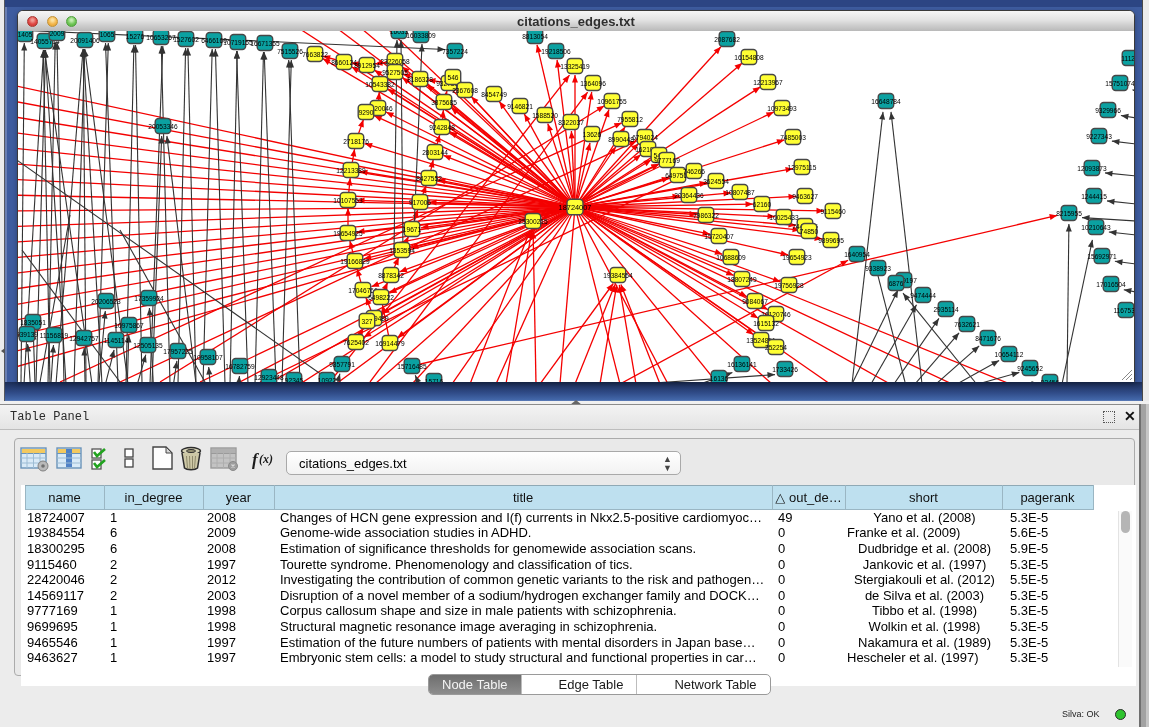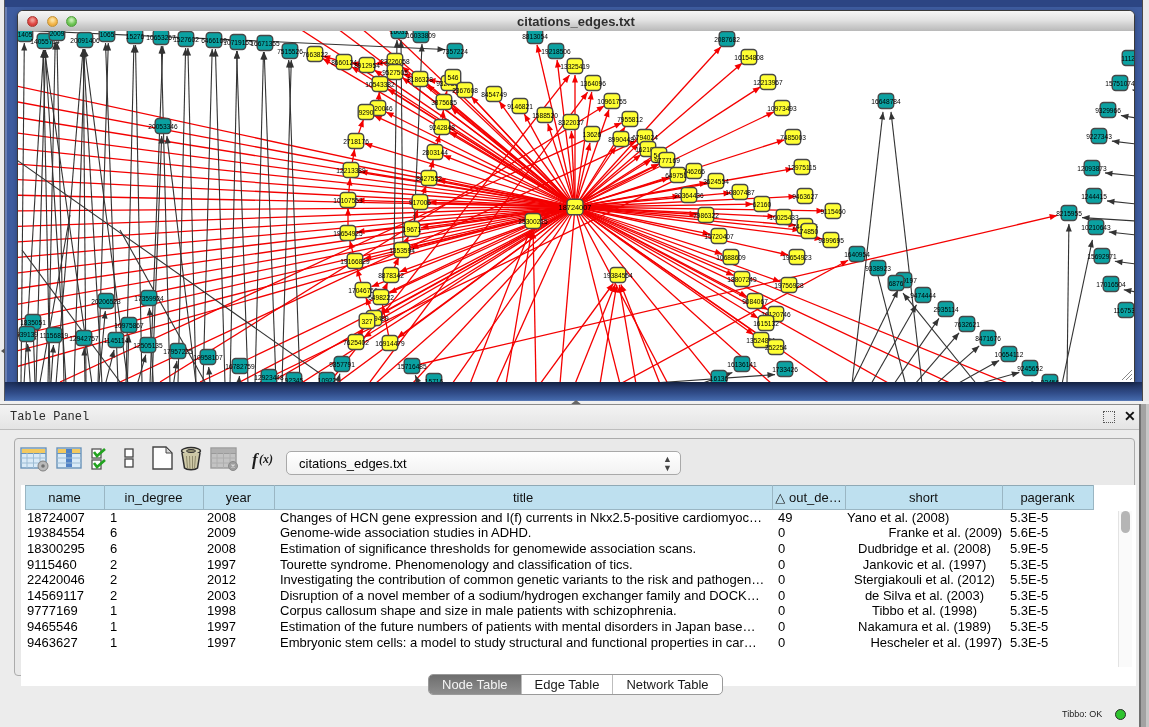--- a/index.html
+++ b/index.html
@@ -42,21 +42,21 @@
 #combo .txt { position:absolute; left:12px; top:4px; font-size:13px; color:#000; }
 #combo .step { position:absolute; right:8px; top:3px; font-size:9px; color:#444; line-height:9px; text-align:center; }
 #tablebox { position:absolute; left:6px; top:46px; width:1115px; height:201px; background:#fff; }
 table.grid { border-collapse:collapse; table-layout:fixed; width:1072px; font-size:13px; }
 table.grid th { height:24px; background:#bee0ef; border:1px solid #9ab6c3; border-top:1px solid #8fa9b5;
   font-weight:normal; font-size:13px; color:#111; text-align:center; padding:0; }
 table.grid td { height:15.6px; padding:0 0 0 2px; border:none; color:#000; white-space:nowrap; overflow:hidden; }
 #scrollbar { position:absolute; left:1097px; top:26px; width:14px; height:156px; background:#fafafa; border-left:1px solid #e3e3e3; }
 #thumb { position:absolute; left:2px; top:0px; width:9px; height:22px; background:#b5b5b5; border-radius:5px; }
 #tabs { position:absolute; left:428px; top:674px; height:21px; display:flex;
-  border:1px solid #9a9a9a; border-radius:5px; overflow:hidden; background:#fff; }
+  border:1px solid #9a9a9a; border-radius:5px; overflow:hidden; background:#fff;gap:24px; }
 #tabs .seg { font-size:13px; padding:2px 13px 0 13px; color:#1a1a1a; border-right:1px solid #bdbdbd; }
 #tabs .sel { background:linear-gradient(#6e6e6e,#8d8d8d); color:#f4f4f4; }
 #memory { position:absolute; left:1062px; top:709px; font-size:9px; color:#222; }
 #memdot { position:absolute; left:1115px; top:709px; width:11px; height:11px; border-radius:50%;
   background:#2fc42f; border:1.5px solid #2c2c2c; }
 .icon { position:absolute; top:7px; left:0px; }
 #rightstrip { position:absolute; left:1139px; top:404px; width:10px; height:323px;
   background:linear-gradient(90deg,#6f6f6f 0,#6f6f6f 2px,#a2a2a2 2px,#a2a2a2 7px,#c6c6c6 7px,#c6c6c6 10px); }
 </style>
 </head>
@@ -898,31 +898,31 @@
                 <th>short</th>
                 <th>pagerank</th>
           </tr>
           <tr>
                 <td></td>
                 <td>18724007</td>
                 <td style="padding-left:6px">1</td>
                 <td style="padding-left:4px">2008</td>
                 <td style="padding-left:6px">Changes of HCN gene expression and I(f) currents in Nkx2.5-positive cardiomyoc…</td>
                 <td style="padding-left:6px">49</td>
-                <td style="text-align:left">Yano et al. (2008)</td>
+                <td style="text-align:center">Yano et al. (2008)</td>
                 <td style="padding-left:8px">5.3E-5</td>
               </tr>
 <tr>
                 <td></td>
                 <td>19384554</td>
                 <td style="padding-left:6px">6</td>
                 <td style="padding-left:4px">2009</td>
                 <td style="padding-left:6px">Genome-wide association studies in ADHD.</td>
                 <td style="padding-left:6px">0</td>
-                <td style="text-align:right">Franke et al. (2009)</td>
+                <td style="text-align:left">Franke et al. (2009)</td>
                 <td style="padding-left:8px">5.6E-5</td>
               </tr>
 <tr>
                 <td></td>
                 <td>18300295</td>
                 <td style="padding-left:6px">6</td>
                 <td style="padding-left:4px">2008</td>
                 <td style="padding-left:6px">Estimation of significance thresholds for genomewide association scans.</td>
                 <td style="padding-left:6px">0</td>
                 <td style="text-align:center">Dudbridge et al. (2008)</td>
@@ -963,47 +963,57 @@
                 <td>9777169</td>
                 <td style="padding-left:6px">1</td>
                 <td style="padding-left:4px">1998</td>
                 <td style="padding-left:6px">Corpus callosum shape and size in male patients with schizophrenia.</td>
                 <td style="padding-left:6px">0</td>
                 <td style="text-align:center">Tibbo et al. (1998)</td>
                 <td style="padding-left:8px">5.3E-5</td>
               </tr>
 <tr>
                 <td></td>
+                <td>9699695</td>
+                <td style="padding-left:6px">1</td>
+                <td style="padding-left:4px">1998</td>
+                <td style="padding-left:6px">Structural magnetic resonance image averaging in schizophrenia.</td>
+                <td style="padding-left:6px">0</td>
+                <td style="text-align:center">Wolkin et al. (1998)</td>
+                <td style="padding-left:8px">5.3E-5</td>
+              </tr>
+<tr>
+                <td></td>
                 <td>9465546</td>
                 <td style="padding-left:6px">1</td>
                 <td style="padding-left:4px">1997</td>
                 <td style="padding-left:6px">Estimation of the future numbers of patients with mental disorders in Japan base…</td>
                 <td style="padding-left:6px">0</td>
                 <td style="text-align:center">Nakamura et al. (1989)</td>
                 <td style="padding-left:8px">5.3E-5</td>
               </tr>
 <tr>
                 <td></td>
                 <td>9463627</td>
                 <td style="padding-left:6px">1</td>
                 <td style="padding-left:4px">1997</td>
                 <td style="padding-left:6px">Embryonic stem cells: a model to study structural and functional properties in car…</td>
                 <td style="padding-left:6px">0</td>
-                <td style="text-align:right">Hescheler et al. (1997)</td>
+                <td style="text-align:left">Hescheler et al. (1997)</td>
                 <td style="padding-left:8px">5.3E-5</td>
               </tr>
         </tbody>
           </table>
         <div id="scrollbar">
             <div id="thumb"></div>
           </div>
       </div>
     </div>
   </div>
   <div id="tabs">
     <div class="seg sel">Node Table</div>
     <div class="seg">Edge Table</div>
     <div class="seg" style="border-right:none">Network Table</div>
   </div>
-  <div id="memory">Tibbo: OK</div>
+  <div id="memory">Silva: OK</div>
   <div id="memdot"></div>
   <div id="rightstrip"></div>
 </div>
 
 </body></html>

